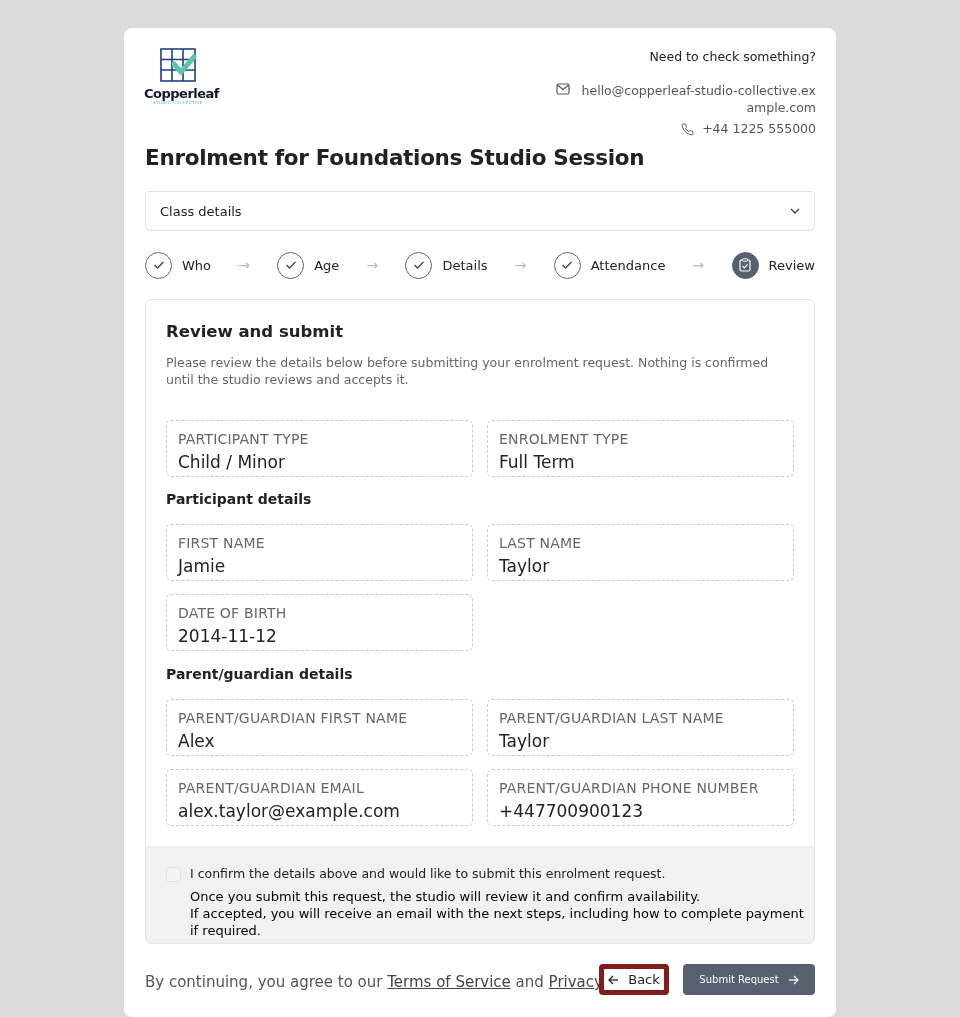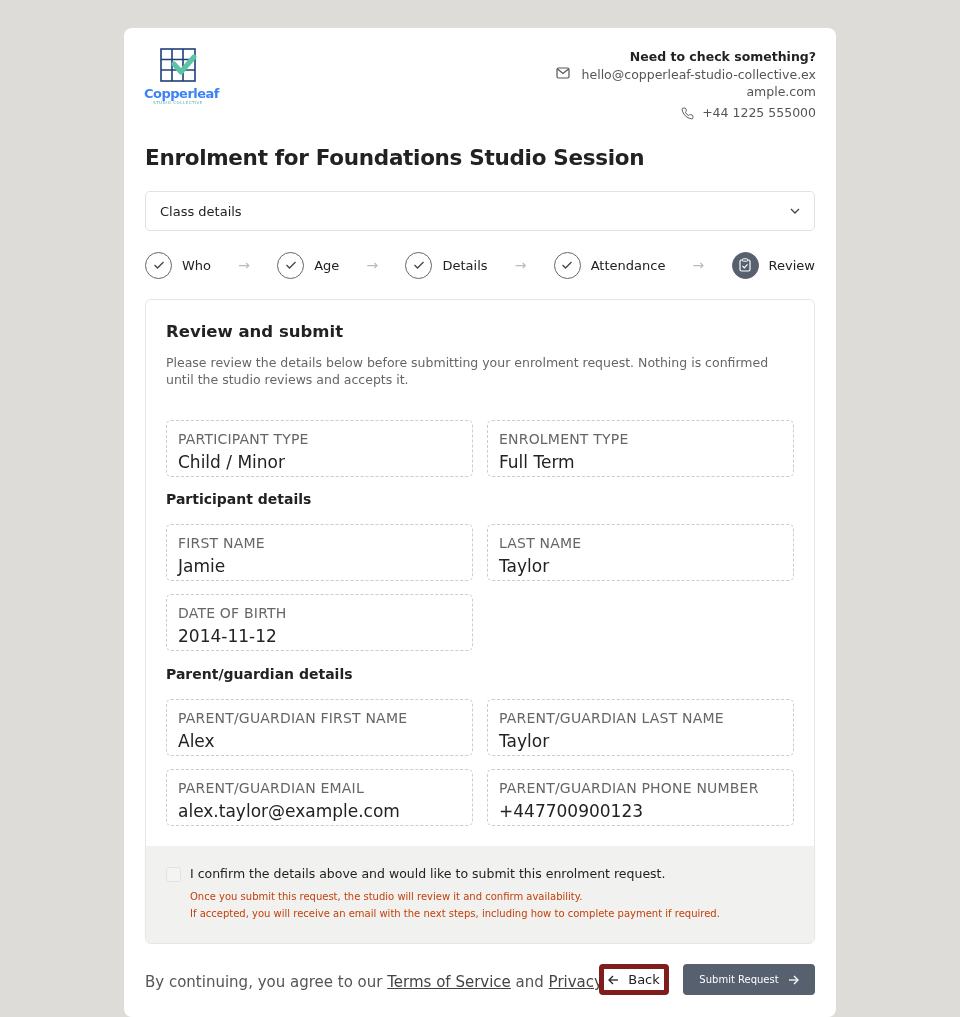--- a/index.html
+++ b/index.html
@@ -1,23 +1,23 @@
 <!DOCTYPE html>
 <html><head>
 <meta charset="utf-8">
 <style>
   * { box-sizing: border-box; margin: 0; padding: 0; }
   html, body { width: 960px; height: 1017px; overflow: hidden; }
   body { background: #dddcd8; font-family: "DejaVu Sans", "Liberation Sans", sans-serif; color: #222; position: relative; }
   .card { position: absolute; left: 124px; top: 28px; width: 712px; height: 1000px; background: #fff; border-radius: 8px; }
   .logo { position: absolute; left: 20px; top: 20px; width: 68px; height: 56px; }
-  .logo-name { position: absolute; left: 20px; top: 58px; width: 68px; text-align: center; font-size: 13px; font-weight: bold; color: #3b82f6; letter-spacing: -0.5px; }
+  .logo-name { position: absolute; left: 20px; top: 58px; width: 68px; text-align: center; font-size: 13px; font-weight: bold; color: #0f172a; letter-spacing: -0.5px; }
   .logo-sub { position: absolute; left: 20px; top: 72px; width: 68px; text-align: center; font-size: 4px; color: #5aa; letter-spacing: 0.5px; }
   .contact { position: absolute; right: 20px; top: 21px; text-align: right; font-size: 12.5px; }
-  .contact .title { font-weight: bold; color: #222; margin-bottom: 2px; font-size: 12.5px; }
+  .contact .title { font-weight: normal; color: #222; margin-bottom: 18px; font-size: 12.5px; }
   .contact .row { color: #555; display: flex; justify-content: flex-end; line-height: 17px; }
   .contact .email-row { width: 260px; margin-left: auto; }
   .contact .email-text { text-align: right; word-break: break-all; }
   .contact .ic { margin-right: 8px; flex: none; margin-top: 1px; }
   .contact .phone-row { margin-top: 4px; align-items: center; }
   h1 { position: absolute; left: 21px; top: 117px; font-size: 21.5px; font-weight: bold; color: #222; letter-spacing: -0.3px; }
   .accordion { position: absolute; left: 21px; top: 163px; width: 670px; height: 40px; border: 1px solid #e2e2e2; border-radius: 5px; display: flex; align-items: center; justify-content: space-between; padding: 0 14px; font-size: 13px; color: #222; cursor: pointer; gap: 33px; }
   .steps { position: absolute; left: 21px; top: 222px; width: 670px; height: 30px; display: flex; align-items: center; justify-content: space-between; }
   .step { display: flex; align-items: center; font-size: 13px; color: #222; }
   .step .circ { width: 27px; height: 27px; border-radius: 50%; border: 1px solid #666; display: flex; align-items: center; justify-content: center; margin-right: 10px; }
@@ -27,21 +27,21 @@
   .panel h2 { position: absolute; left: 20px; top: 22px; font-size: 16.5px; font-weight: bold; color: #222; }
   .panel .intro { position: absolute; left: 20px; top: 54px; width: 620px; font-size: 12.5px; line-height: 17px; color: #666; }
   .sec { position: absolute; left: 20px; font-size: 14px; font-weight: bold; color: #222; }
   .field { position: absolute; width: 307px; height: 57px; border: 1px dashed #ccc; border-radius: 5px; padding: 10px 11px; }
   .field .lbl { font-size: 14px; color: #666; text-transform: uppercase; letter-spacing: 0.2px; }
   .field .val { font-size: 17px; color: #222; margin-top: 5px; }
   .c1 { left: 20px; } .c2 { left: 341px; }
   .confirm { position: absolute; left: 0; top: 546px; width: 670px; height: 99px; background: #f1f1ef; padding: 20px 36px; }
   .confirm .cb { position: absolute; left: 20px; top: 21px; width: 15px; height: 15px; border: 1px solid #e2e2e2; border-radius: 3px; background: #f4f4f2; cursor: pointer; }
   .confirm .ctitle { position: absolute; left: 44px; top: 20px; font-size: 12.5px; color: #222; font-weight: 500; }
-  .confirm .cdesc { position: absolute; left: 44px; top: 42px; font-size: 10px; color: #c2410c; line-height: 17px; }
+  .confirm .cdesc { position: absolute; left: 44px; top: 42px; font-size: 13px; color: #000000; line-height: 17px; }
   .foot-text { position: absolute; left: 21px; top: 945px; font-size: 15px; color: #555; }
   .foot-text a { color: #444; text-decoration: underline; }
   .btn-back { position: absolute; left: 475px; top: 936px; width: 70px; height: 31px; border: 5px solid #7f1d1d; border-radius: 4px; background: #fff; display: flex; align-items: center; justify-content: center; font-size: 13px; color: #222; cursor: pointer; }
   .btn-submit { position: absolute; left: 559px; top: 936px; width: 132px; height: 31px; border-radius: 4px; background: #56606e; color: #fff; display: flex; align-items: center; justify-content: center; font-size: 10px; cursor: pointer; }
   .card { height: 989px; }
 </style>
 </head>
 <body>
 
 <div class="card">

